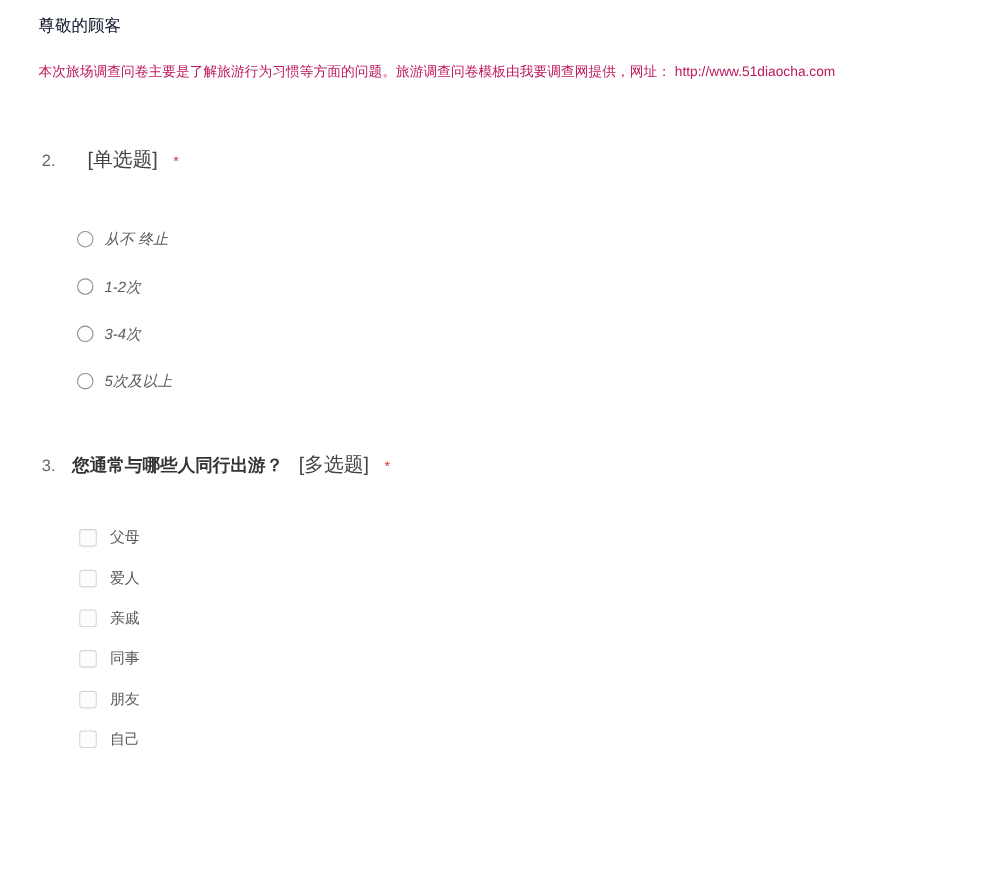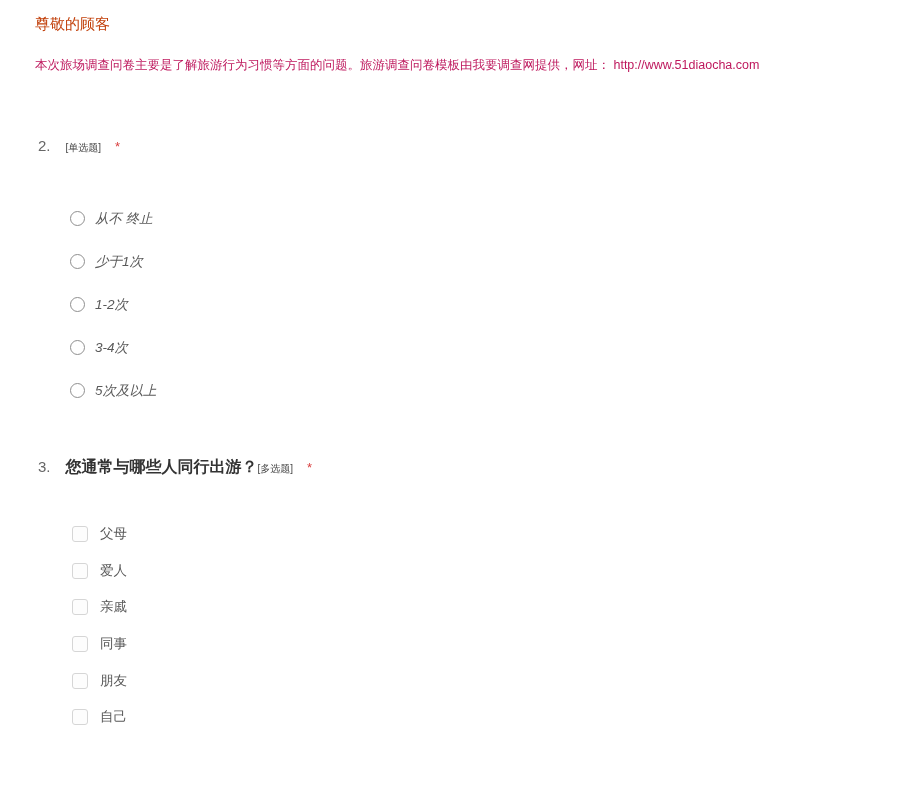--- a/index.html
+++ b/index.html
@@ -18,21 +18,21 @@
     position: relative;
     width: 100%;
     height: 100%;
     background: #ffffff;
   }
   .greeting {
     padding-top: 15px;
     margin: 0 0 0 35px;
     font-size: 15px;
     font-weight: 400;
-    color: #c2410c;
+    color: #0f172a;
     line-height: 18px;
   }
   .description {
     margin: 25px 35px 0 35px;
     font-size: 12.5px;
     color: #be185d;
     line-height: 15px;
     white-space: nowrap;
   }
   .question { margin: 0; }
@@ -48,22 +48,23 @@
     font-size: 15px;
     color: #666666;
     margin-right: 15px;
   }
   .q-title {
     font-size: 16px;
     font-weight: 700;
     color: #333333;
   }
   .q-tag {
-    font-size: 10px;
+    font-size: 18px;
     color: #444444;
+    margin-left: 14px;
   }
   .q-star {
     font-size: 13px;
     color: var(--required-color, #d94040);
     margin-left: 14px;
     font-weight: 400;
   }
   .options {
     margin-left: 70px;
   }
@@ -116,24 +117,20 @@
           <span class="q-tag">[单选题]</span>
           <span class="q-star">*</span>
         </div>
         <div class="options">
           <div class="option-row">
             <span class="radio-control"></span>
             <span class="option-label">从不 终止</span>
           </div>
           <div class="option-row">
             <span class="radio-control"></span>
-            <span class="option-label">少于1次</span>
-          </div>
-          <div class="option-row">
-            <span class="radio-control"></span>
             <span class="option-label">1-2次</span>
           </div>
           <div class="option-row">
             <span class="radio-control"></span>
             <span class="option-label">3-4次</span>
           </div>
           <div class="option-row">
             <span class="radio-control"></span>
             <span class="option-label">5次及以上</span>
           </div>

